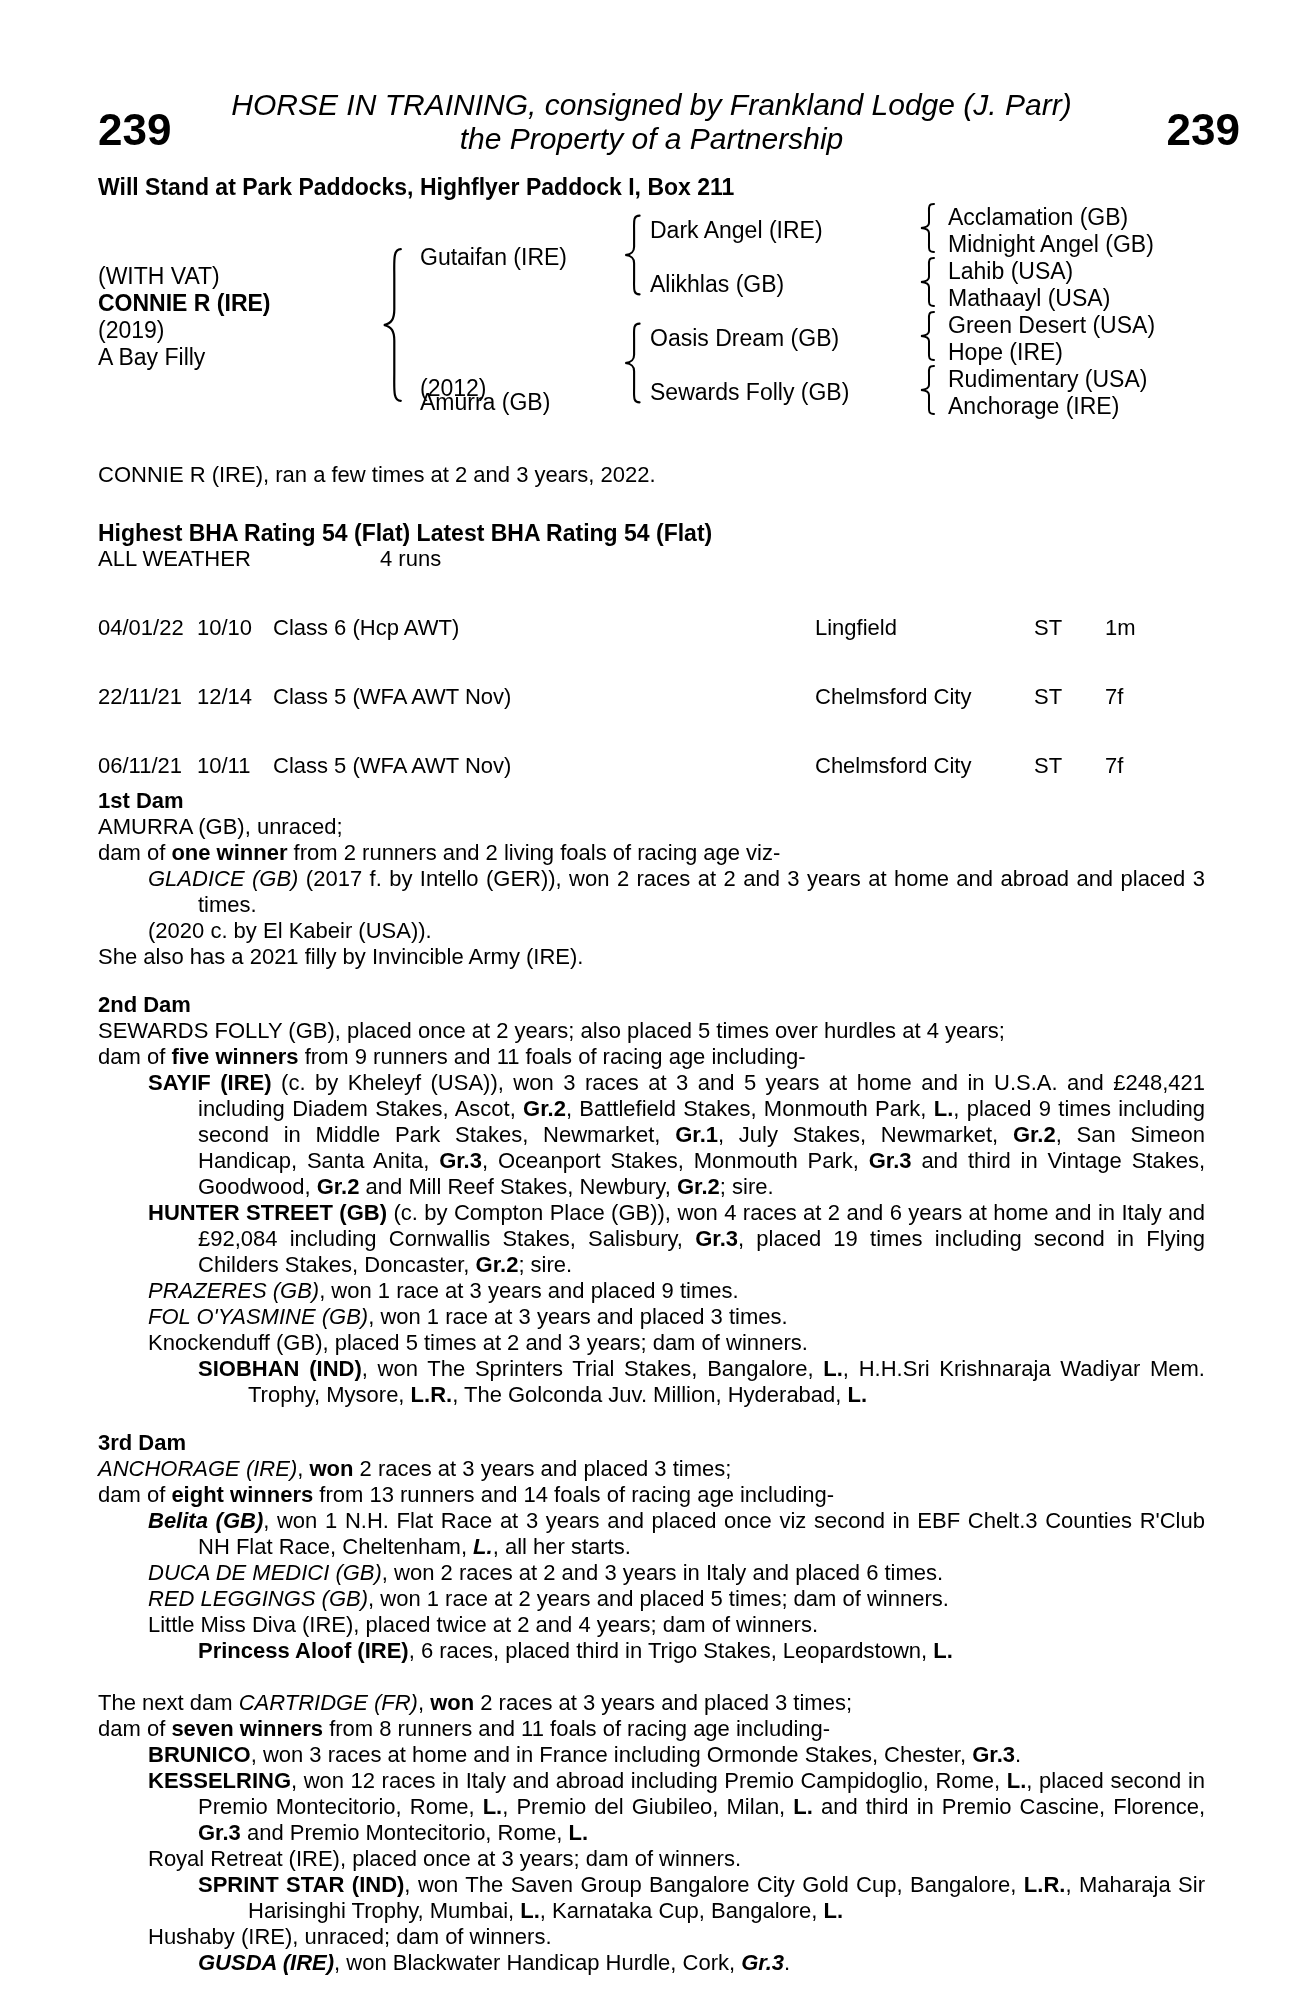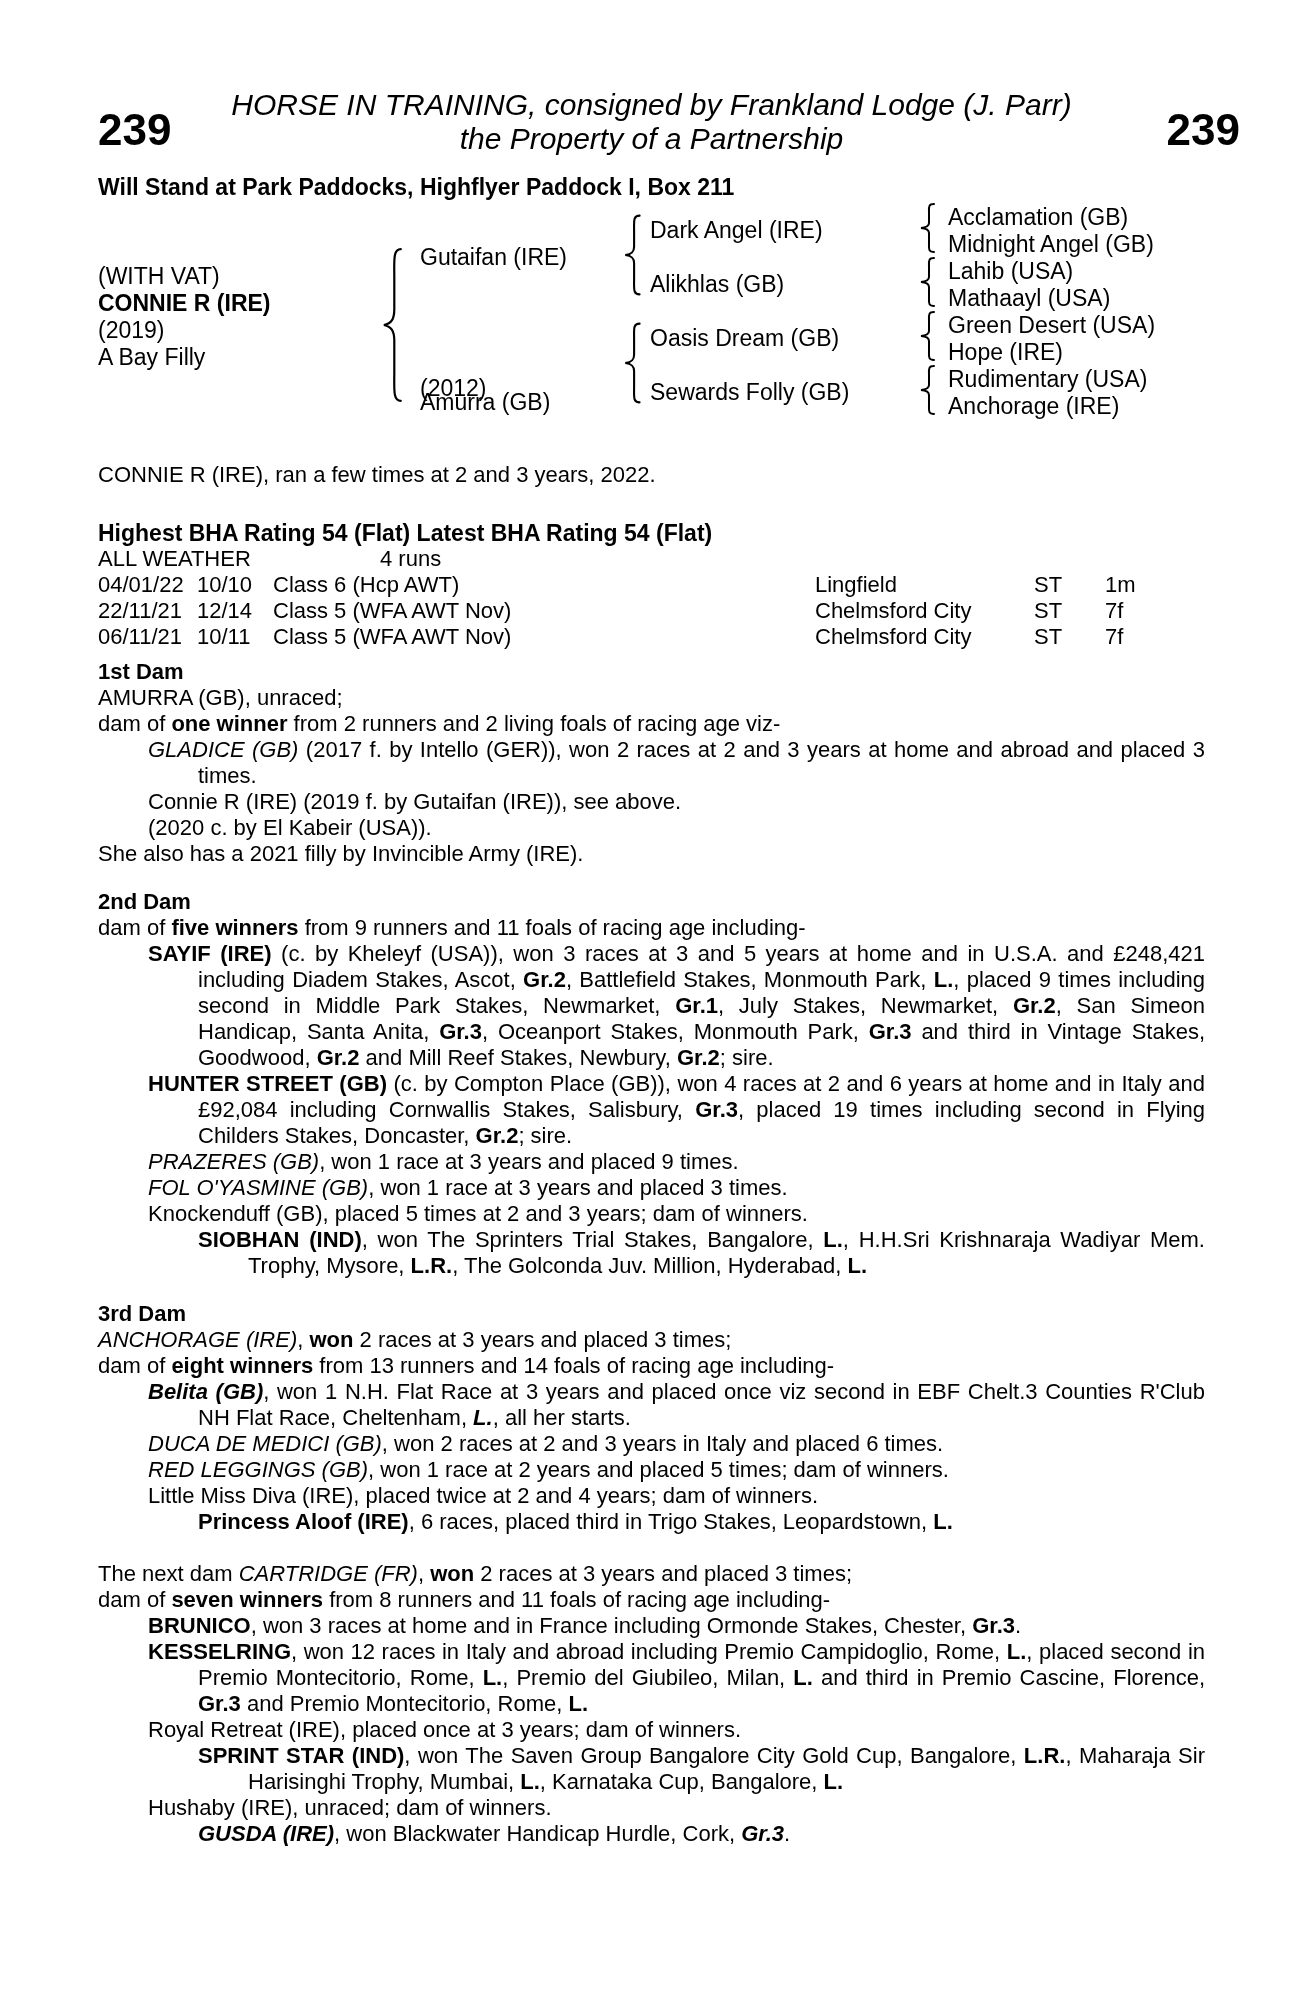--- a/index.html
+++ b/index.html
@@ -47,21 +47,21 @@
 
   
   .flow { position:absolute; left:98px; top:462px; width:1107px;
           font-size:22px; line-height:26px; }
   .flow p { margin:0; }
   .rating { margin-top:32px !important; font-weight:bold; font-size:23px; }
   .aw-line { position:relative; }
   .aw-runs { position:absolute; left:282px; top:0; }
   .last3-head { margin-top:28px; }
   .last3-head .i { font-weight:normal; }
-  .race-row { display:grid; grid-template-columns:99px 76px 542px 219px 71px auto; }
+  .race-row { display:grid; grid-template-columns:99px 76px 542px 219px 71px auto;margin-top:43px; }
   .race-row span { white-space:nowrap; }
 
   .dam-heading { font-weight:bold; font-size:22px; margin-top:22px; }
   .dam-heading.first { margin-top:9px; }
   .gap-before > p:first-child { margin-top:26px !important; }
   .blk { text-align:justify; }
 </style>
 </head>
 <body>
 
@@ -154,26 +154,26 @@
           <span>ST</span>
           <span>7f</span>
         </div>
       </div>
     <div id="sections">
         <div>
           <div class="dam-heading first">1st Dam</div>
           <p class="blk" style="padding-left: 0px; text-indent: 0px;"><span>AMURRA (GB), unraced;</span></p>
           <p class="blk" style="padding-left: 0px; text-indent: 0px;"><span>dam of </span><span class="b">one winner</span><span> from 2 runners and 2 living foals of racing age viz-</span></p>
           <p class="blk" style="padding-left: 100px; text-indent: -50px;"><span class="i">GLADICE (GB)</span><span> (2017 f. by Intello (GER)), won 2 races at 2 and 3 years at home and abroad and placed 3 times.</span></p>
-          <p class="blk" style="padding-left: 100px; text-indent: -50px;"><span>Connie R (IRE) (2019 f. by Gutaifan (IRE)), see above.</span></p>
           <p class="blk" style="padding-left: 100px; text-indent: -50px;"><span>(2020 c. by El Kabeir (USA)).</span></p>
           <p class="blk" style="padding-left: 0px; text-indent: 0px;"><span>She also has a 2021 filly by Invincible Army (IRE).</span></p>
         </div>
         <div>
           <div class="dam-heading">2nd Dam</div>
+          <p class="blk" style="padding-left: 0px; text-indent: 0px;"><span>SEWARDS FOLLY (GB), placed once at 2 years; also placed 5 times over hurdles at 4 years;</span></p>
           <p class="blk" style="padding-left: 0px; text-indent: 0px;"><span>dam of </span><span class="b">five winners</span><span> from 9 runners and 11 foals of racing age including-</span></p>
           <p class="blk" style="padding-left: 100px; text-indent: -50px;"><span class="b">SAYIF (IRE)</span><span> (c. by Kheleyf (USA)), won 3 races at 3 and 5 years at home and in U.S.A. and £248,421 including Diadem Stakes, Ascot, </span><span class="b">Gr.2</span><span>, Battlefield Stakes, Monmouth Park, </span><span class="b">L.</span><span>, placed 9 times including second in Middle Park Stakes, Newmarket, </span><span class="b">Gr.1</span><span>, July Stakes, Newmarket, </span><span class="b">Gr.2</span><span>, San Simeon Handicap, Santa Anita, </span><span class="b">Gr.3</span><span>, Oceanport Stakes, Monmouth Park, </span><span class="b">Gr.3</span><span> and third in Vintage Stakes, Goodwood, </span><span class="b">Gr.2</span><span> and Mill Reef Stakes, Newbury, </span><span class="b">Gr.2</span><span>; sire.</span></p>
           <p class="blk" style="padding-left: 100px; text-indent: -50px;"><span class="b">HUNTER STREET (GB)</span><span> (c. by Compton Place (GB)), won 4 races at 2 and 6 years at home and in Italy and £92,084 including Cornwallis Stakes, Salisbury, </span><span class="b">Gr.3</span><span>, placed 19 times including second in Flying Childers Stakes, Doncaster, </span><span class="b">Gr.2</span><span>; sire.</span></p>
           <p class="blk" style="padding-left: 100px; text-indent: -50px;"><span class="i">PRAZERES (GB)</span><span>, won 1 race at 3 years and placed 9 times.</span></p>
           <p class="blk" style="padding-left: 100px; text-indent: -50px;"><span class="i">FOL O'YASMINE (GB)</span><span>, won 1 race at 3 years and placed 3 times.</span></p>
           <p class="blk" style="padding-left: 100px; text-indent: -50px;"><span>Knockenduff (GB), placed 5 times at 2 and 3 years; dam of winners.</span></p>
           <p class="blk" style="padding-left: 150px; text-indent: -50px;"><span class="b">SIOBHAN (IND)</span><span>, won The Sprinters Trial Stakes, Bangalore, </span><span class="b">L.</span><span>, H.H.Sri Krishnaraja Wadiyar Mem. Trophy, Mysore, </span><span class="b">L.R.</span><span>, The Golconda Juv. Million, Hyderabad, </span><span class="b">L.</span></p>
         </div>
         <div>
           <div class="dam-heading">3rd Dam</div>

